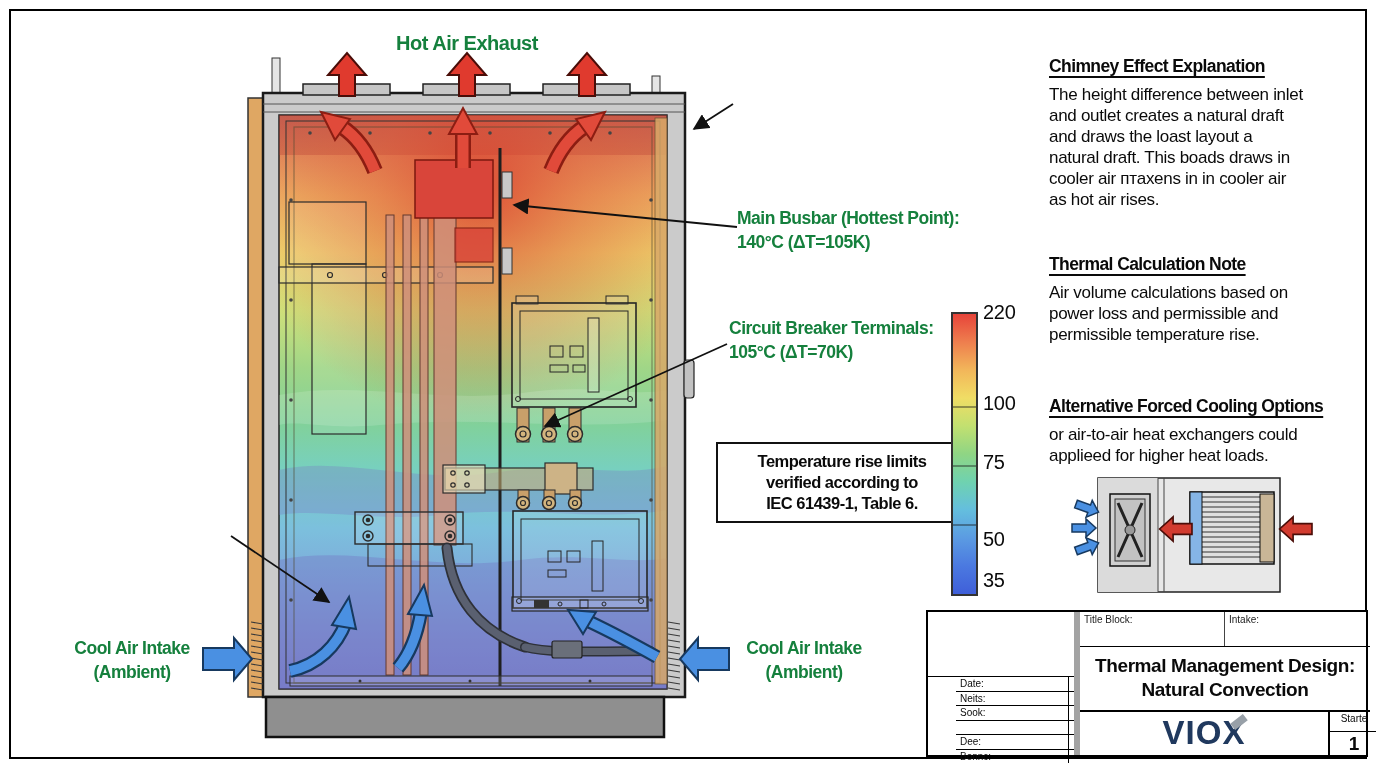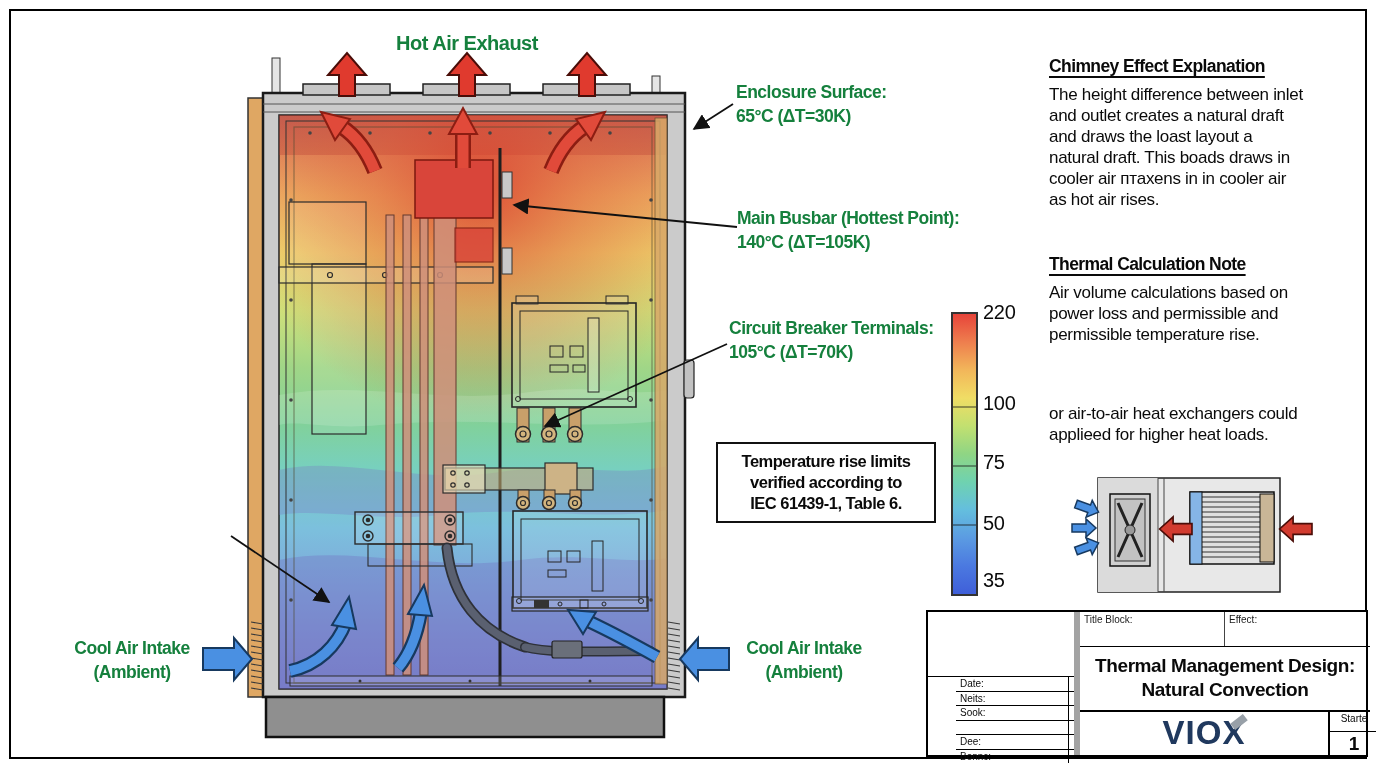--- a/index.html
+++ b/index.html
@@ -10,21 +10,21 @@
   .pre{white-space:pre-line;}
   .lbl{position:absolute;font-weight:bold;font-size:17.5px;line-height:24px;letter-spacing:-0.5px;color:#15803d;}
   .hotair{left:367px;top:31px;width:200px;font-size:20px;text-align:center;}
   .enclsurf{left:736px;top:80px;}
   .busbar{left:737px;top:206px;}
   .terms{left:729px;top:316px;}
   .ambient{left:40px;top:512px;width:184px;text-align:right;}
   .coolL{left:58px;top:636px;width:148px;text-align:center;}
   .coolR{left:733px;top:636px;width:142px;text-align:center;}
   .notebox{position:absolute;left:716px;top:442px;width:216px;border:2px solid #111;background:#fff;
-           font-weight:bold;font-size:16.5px;line-height:21px;letter-spacing:-0.5px;text-align:center;padding:7px 0;}
+           font-weight:bold;font-size:16.5px;line-height:21px;letter-spacing:-0.5px;text-align:center;padding:7px 16px;}
   
   .cbar{position:absolute;left:951px;top:312px;width:23px;height:280px;border:2px solid #333;
         background:linear-gradient(to bottom,#e7443a 0%,#ee7e4e 10%,#f2b65a 20%,#f0dd65 30%,
         #c2e070 40%,#8fd584 50%,#6fd2b0 60%,#64bede 70%,#5b9be2 80%,#4b79e0 90%,#3f5fd9 100%);}
   .cbar .tick{position:absolute;left:0;width:100%;height:2px;background:rgba(20,20,20,.4);}
   .ctick{position:absolute;left:983px;font-size:20px;line-height:22px;letter-spacing:-0.3px;}
   
   .sec{position:absolute;left:1049px;width:310px;}
   .sec-h{font-weight:bold;font-size:17.5px;letter-spacing:-0.6px;text-decoration:underline;
          text-underline-offset:4px;text-decoration-thickness:1.5px;}
@@ -323,61 +323,60 @@
             <polygon points="0,-4 14,-4 14,-9 24,0 14,9 14,4 0,4"></polygon>
           </g>
         <g transform="translate(1312,529) rotate(180) scale(1.35)">
             <polygon points="0,-4 14,-4 14,-9 24,0 14,9 14,4 0,4"></polygon>
           </g>
       </g>
     </g>
   </svg>
 
   <div class="lbl hotair pre">Hot Air Exhaust</div>
-  <div class="lbl enclsurf pre">Enclosure Surface:
-65°C (ΔT=30K)</div>
   <div class="lbl busbar pre">Main Busbar (Hottest Point):
 140°C (ΔT=105K)</div>
   <div class="lbl terms pre">Circuit Breaker Terminals:
 105°C (ΔT=70K)</div>
   <div class="lbl coolL pre">Cool Air Intake
 (Ambient)</div>
   <div class="lbl coolR pre">Cool Air Intake
 (Ambient)</div>
   <div class="notebox pre">Temperature rise limits
 verified according to
 IEC 61439-1, Table 6.</div>
 
   <div class="cbar">
     <div class="tick" style="top:33%"></div>
     <div class="tick" style="top:54%"></div>
     <div class="tick" style="top:75%"></div>
   </div>
   <div class="ctick" style="top:301px">220</div>
   <div class="ctick" style="top:392px">100</div>
   <div class="ctick" style="top:451px">75</div>
-  <div class="ctick" style="top:512px">50</div>
+  <div class="ctick" style="top:528px">50</div>
   <div class="ctick" style="top:569px">35</div>
 
   <div class="sec s1">
     <div class="sec-h">Chimney Effect Explanation</div>
     <div class="sec-b pre">The height difference between inlet
 and outlet creates a natural draft
 and draws the loast layout a
 natural draft. This boads draws in
 cooler air птaxens in in cooler air
 as hot air rises.</div>
   </div>
   <div class="sec s2">
     <div class="sec-h">Thermal Calculation Note</div>
     <div class="sec-b pre">Air volume calculations based on
 power loss and permissible and
 permissible temperature rise.</div>
   </div>
   <div class="sec s3">
+    <div class="sec-h">Alternative Forced Cooling Options</div>
     <div class="sec-b pre">or air-to-air heat exchangers could
 applieed for higher heat loads.</div>
   </div>
 
   <div class="tblock">
     <div class="tb-abs tb-left">
       <div class="tb-row">
           <div class="lab">Date:</div>
           <div class="nar"></div>
         </div>
@@ -398,21 +397,21 @@
           <div class="nar"></div>
         </div>
       <div class="tb-row">
           <div class="lab">Bonnc:</div>
           <div class="nar"></div>
         </div>
     </div>
     <div class="tb-abs tb-right">
       <div class="tb-hdr">
         <div class="c1 tb-small">Title Block:</div>
-        <div class="c2 tb-small">Effect:</div>
+        <div class="c2 tb-small">Intake:</div>
       </div>
       <div class="tb-title pre">Thermal Management Design:
 Natural Convection</div>
       <div class="tb-logo">
         <span class="viox">VIOX<span class="viox-accent"></span></span>
       </div>
       <div class="tb-scale">
         <div class="sl">Starte</div>
         <div class="sv">1</div>
       </div>

